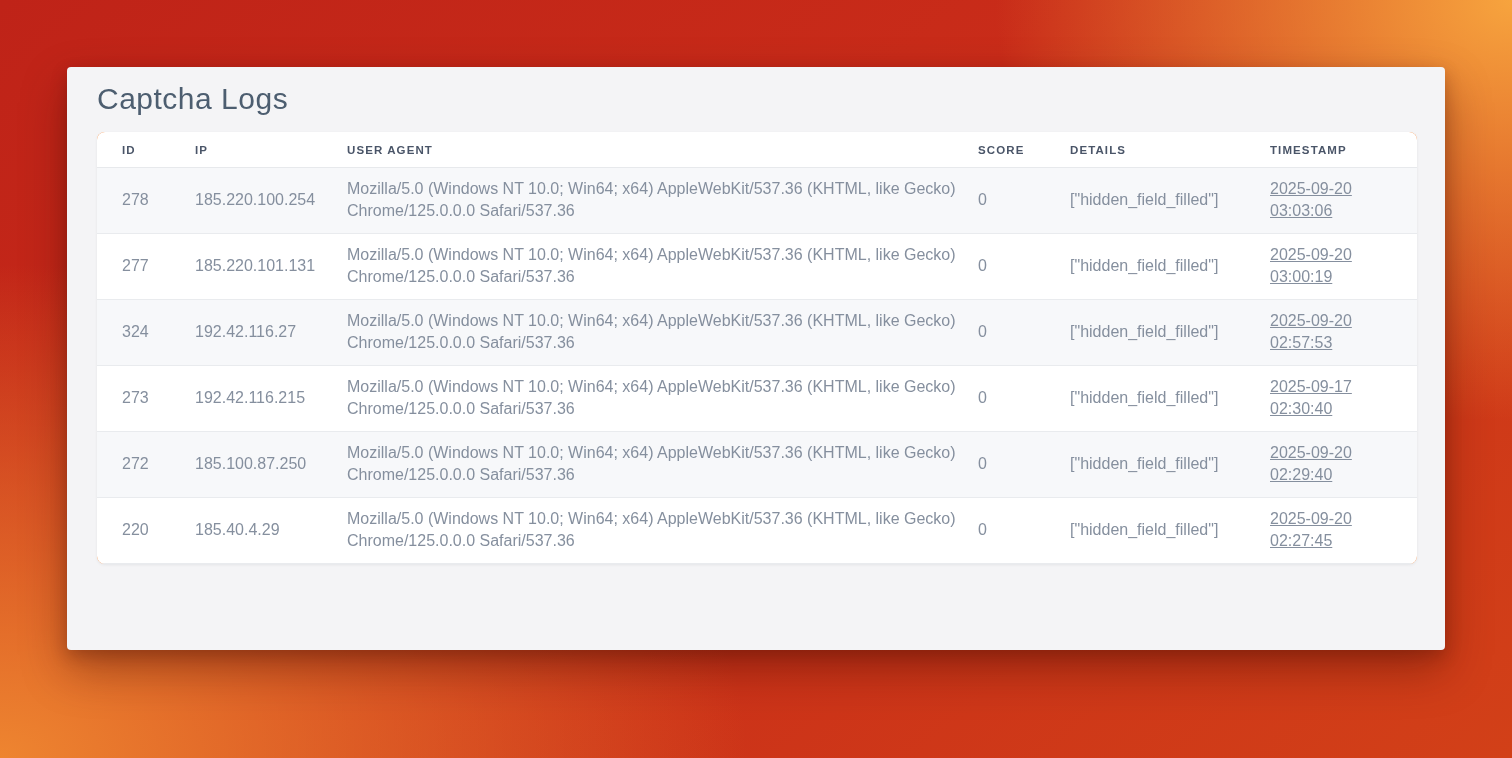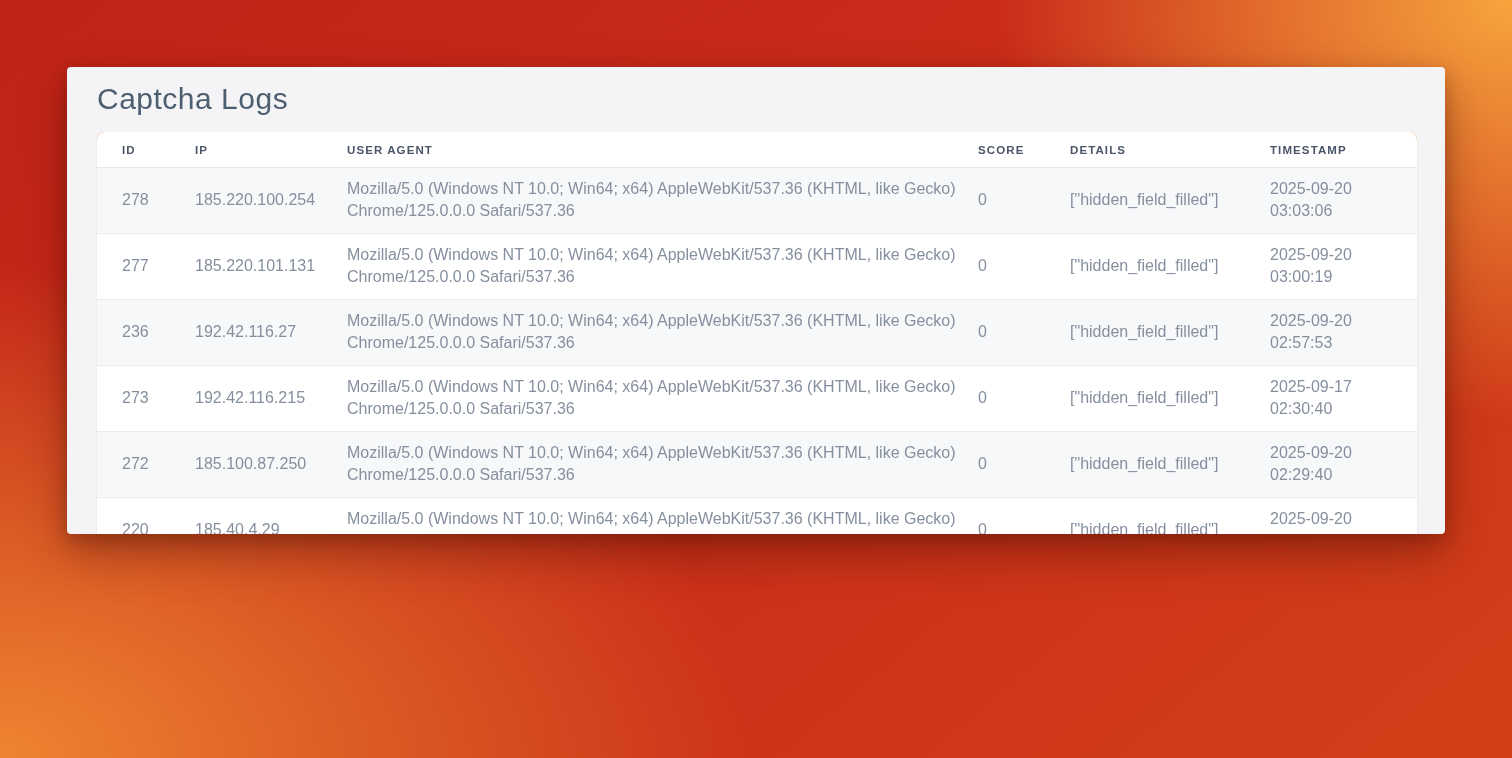--- a/index.html
+++ b/index.html
@@ -7,21 +7,21 @@
   body {
     font-family: "Liberation Sans", sans-serif;
     background:
       radial-gradient(ellipse 760px 620px at 100% 0%, #f7a43e 0%, rgba(247,164,62,0) 68%),
       radial-gradient(ellipse 1150px 760px at 0% 100%, #ee8530 0%, rgba(238,133,48,0) 65%),
       linear-gradient(140deg, #bf2318 0%, #c92c19 45%, #d24018 100%);
   }
   .card {
     position: absolute;
     left: 67px; top: 67px;
-    width: 1378px; height: 467px;
+    width: 1378px; height: 583px;
     background: #f4f4f6;
     border-radius: 4px;
     box-shadow: 0 20px 45px rgba(70, 15, 5, 0.40), 0 6px 16px rgba(70, 15, 5, 0.25);
     overflow: hidden;
   }
   .card-title {
     margin: 15px 30px 16px 30px;
     font-size: 30px;
     font-weight: 500;
     letter-spacing: 0.5px;
@@ -60,21 +60,21 @@
   tbody td {
     font-size: 16px;
     line-height: 22px;
     color: #858f9e;
     padding: 10px 10px 11px 0;
     vertical-align: middle;
     border-bottom: 1px solid #e9ebee;
     word-wrap: break-word;
   }
   th:first-child, td:first-child { padding-left: 25px; }
-  td.cell-ts { padding-right: 28px; }
+  td.cell-ts { padding-right: 28px; text-decoration: underline; }
   tbody tr:nth-child(odd) { background: #f7f8fa; }
   tbody tr:nth-child(even) { background: #ffffff; }
 </style>
 </head>
 <body>
 
 <div class="card">
   <h1 class="card-title">Captcha Logs</h1>
   <div class="table-wrap">
     <table>
@@ -107,21 +107,21 @@
           </tr>
           <tr>
             <td class="cell-id">277</td>
             <td class="cell-ip">185.220.101.131</td>
             <td class="cell-user_agent">Mozilla/5.0 (Windows NT 10.0; Win64; x64) AppleWebKit/537.36 (KHTML, like Gecko) Chrome/125.0.0.0 Safari/537.36</td>
             <td class="cell-score">0</td>
             <td class="cell-details">["hidden_field_filled"]</td>
             <td class="cell-ts">2025-09-20 03:00:19</td>
           </tr>
           <tr>
-            <td class="cell-id">236</td>
+            <td class="cell-id">324</td>
             <td class="cell-ip">192.42.116.27</td>
             <td class="cell-user_agent">Mozilla/5.0 (Windows NT 10.0; Win64; x64) AppleWebKit/537.36 (KHTML, like Gecko) Chrome/125.0.0.0 Safari/537.36</td>
             <td class="cell-score">0</td>
             <td class="cell-details">["hidden_field_filled"]</td>
             <td class="cell-ts">2025-09-20 02:57:53</td>
           </tr>
           <tr>
             <td class="cell-id">273</td>
             <td class="cell-ip">192.42.116.215</td>
             <td class="cell-user_agent">Mozilla/5.0 (Windows NT 10.0; Win64; x64) AppleWebKit/537.36 (KHTML, like Gecko) Chrome/125.0.0.0 Safari/537.36</td>

